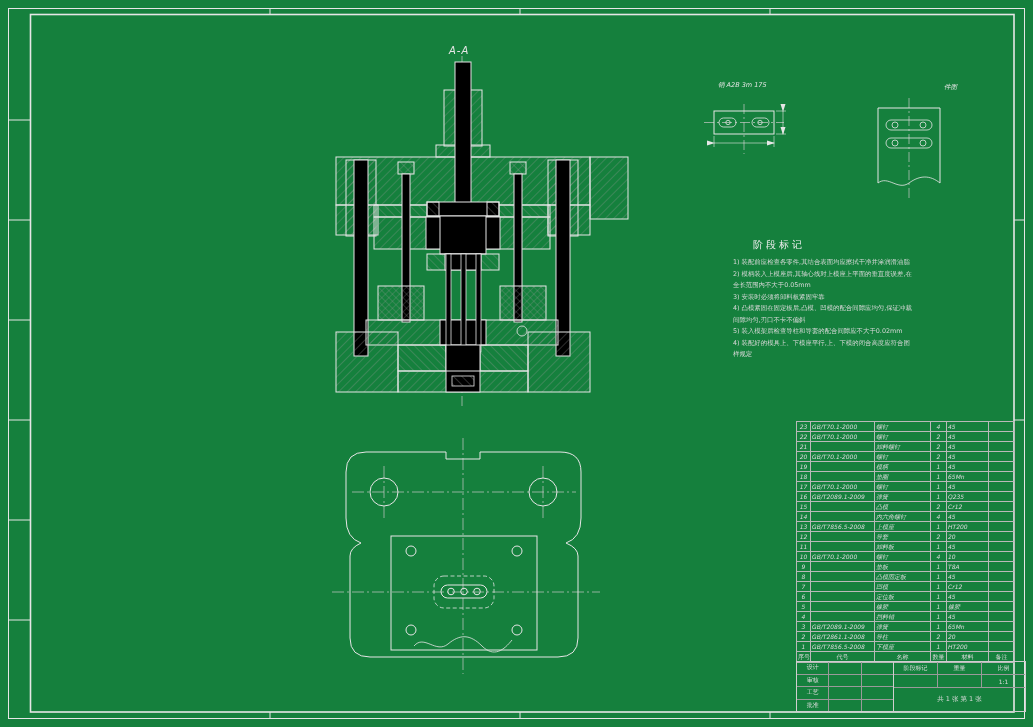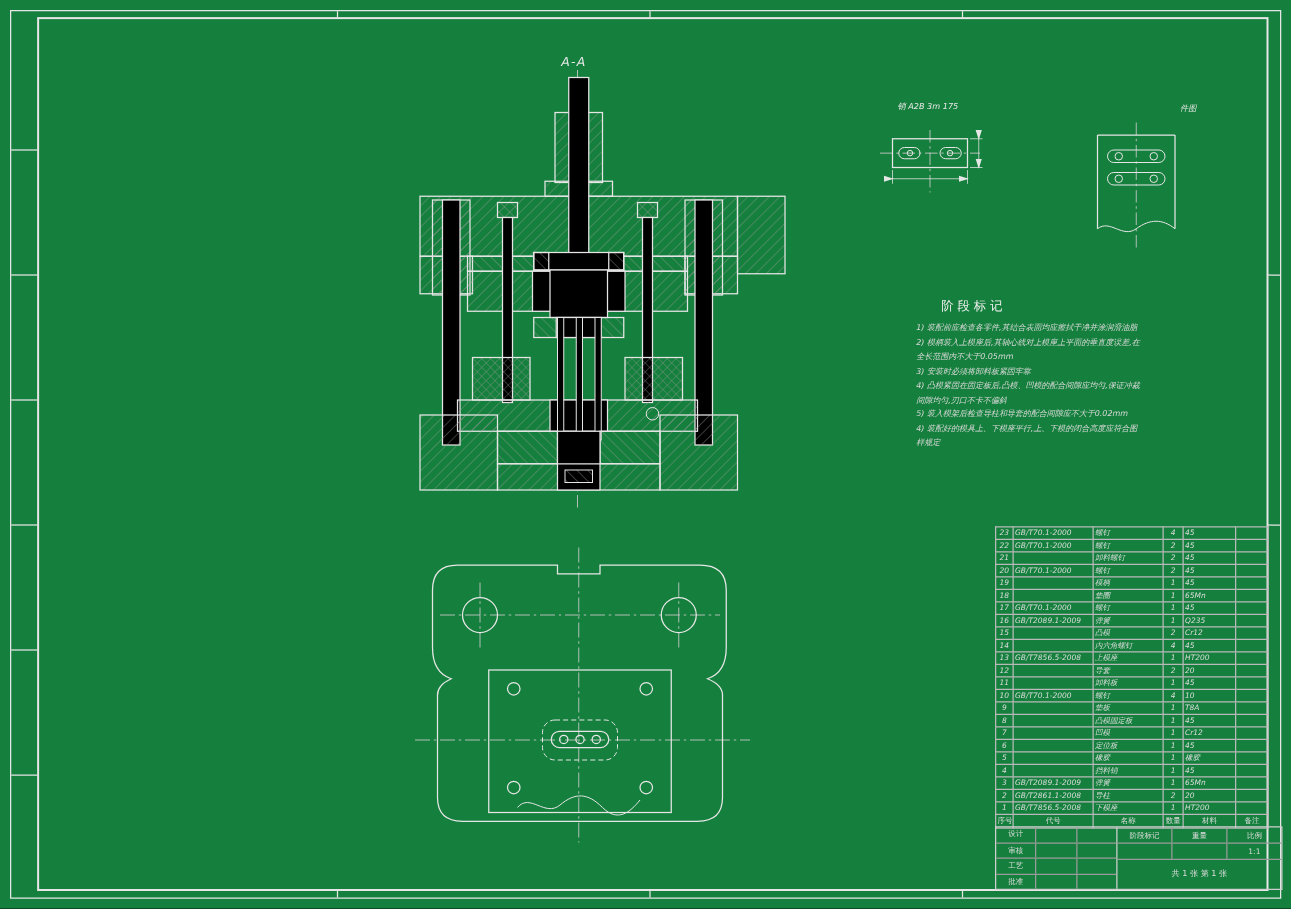--- a/index.html
+++ b/index.html
@@ -8,21 +8,21 @@
     font-family:"DejaVu Sans", sans-serif; color:#e6e6e6; overflow:hidden;
   }
   svg.linework { position:absolute; left:0; top:0; }
   .lbl { position:absolute; color:#e6e6e6; white-space:nowrap; }
   .section-label { left:449px; top:45px; font-size:10px; font-style:italic; letter-spacing:1px; }
   .detail1-label { left:718px; top:81px; font-size:6.5px; font-style:italic; }
   .detail2-label { left:944px; top:83px; font-size:6.5px; font-style:italic; }
 
   .tech { position:absolute; left:733px; top:238px; width:180px; }
   .tech-title { font-size:10px; letter-spacing:3px; margin:0 0 5px 20px; color:#efefef; }
-  .tech-line { font-size:6.4px; line-height:1.8; color:#d8d8d8; font-style:italic; }
+  .tech-line { font-size:6.4px; line-height:1.8; color:#d8d8d8; }
 
   table.bom { position:absolute; left:796px; top:421px; width:218px;
     border-collapse:collapse; table-layout:fixed; }
   table.bom td { border:1px solid #b9b9b9; font-size:6px; color:#dcdcdc;
     height:9px; line-height:9px; padding:0 1px; overflow:hidden; white-space:nowrap;
     font-style:italic; }
   table.bom td.c0, table.bom td.c3 { text-align:center; }
   table.bom tr.bom-header td { height:10px; line-height:10px; text-align:center; font-style:normal; }
 
   .titleblock { position:absolute; left:796px; top:661px; width:230px; height:51px;

